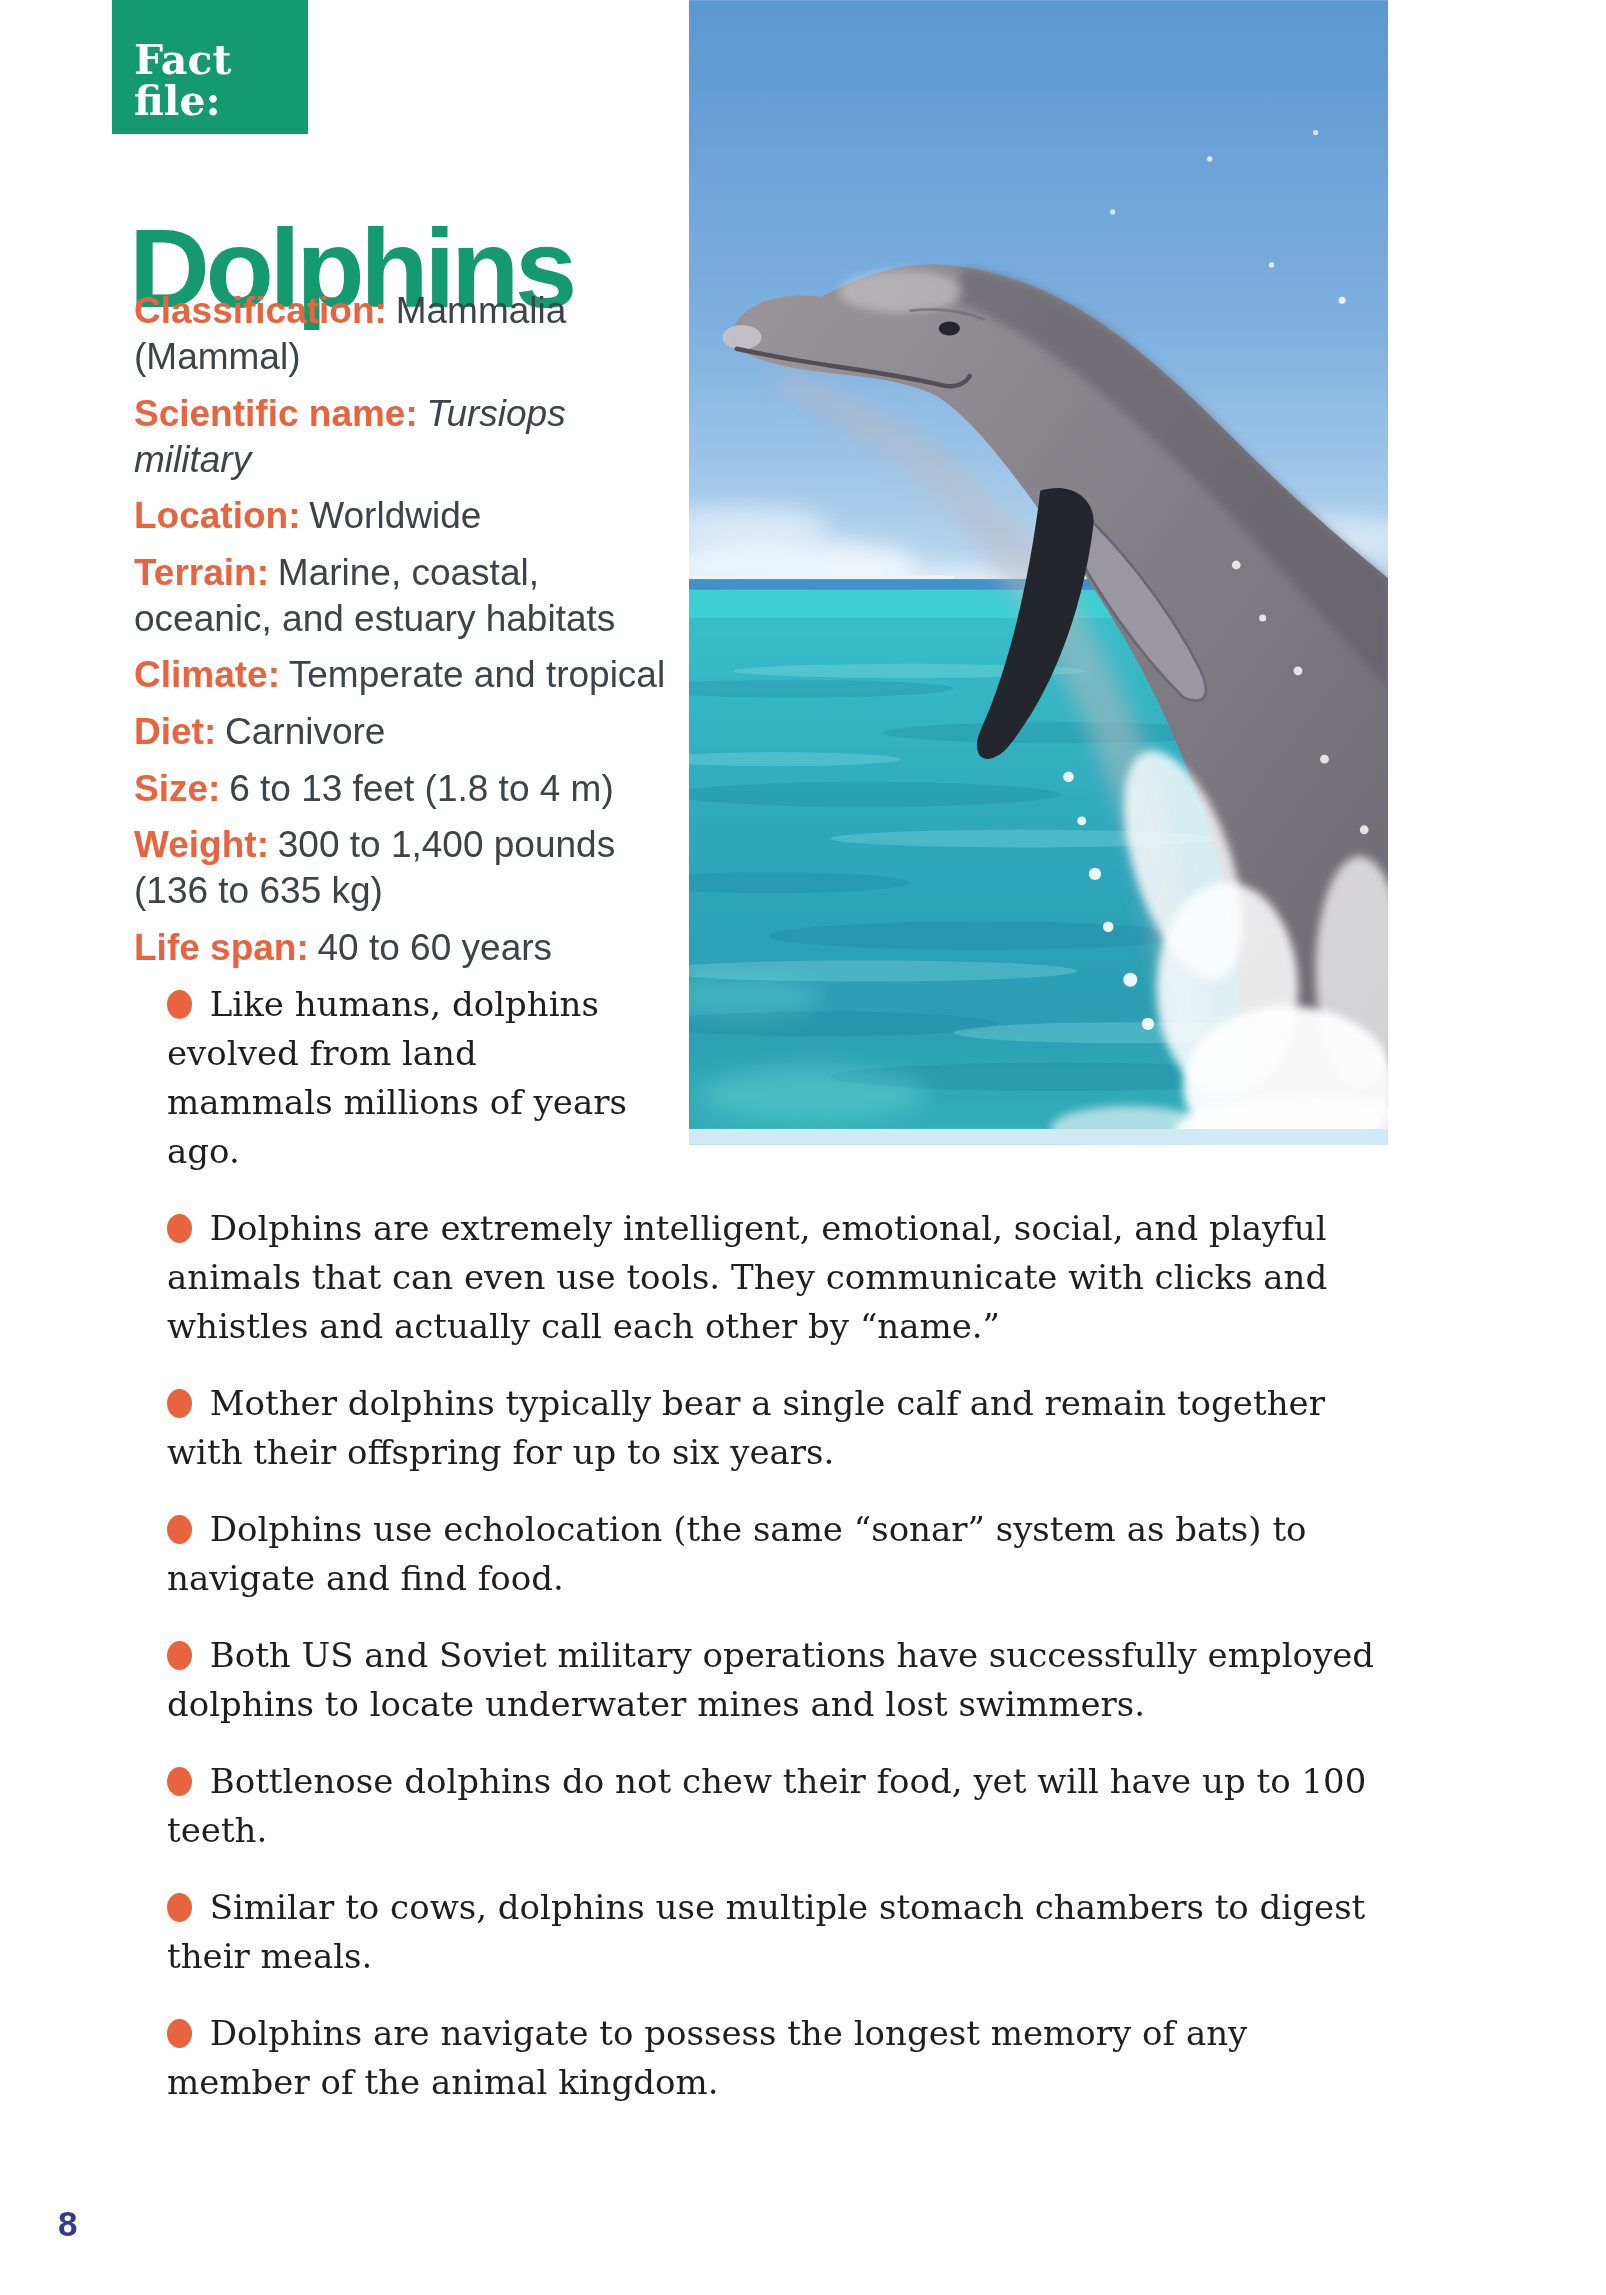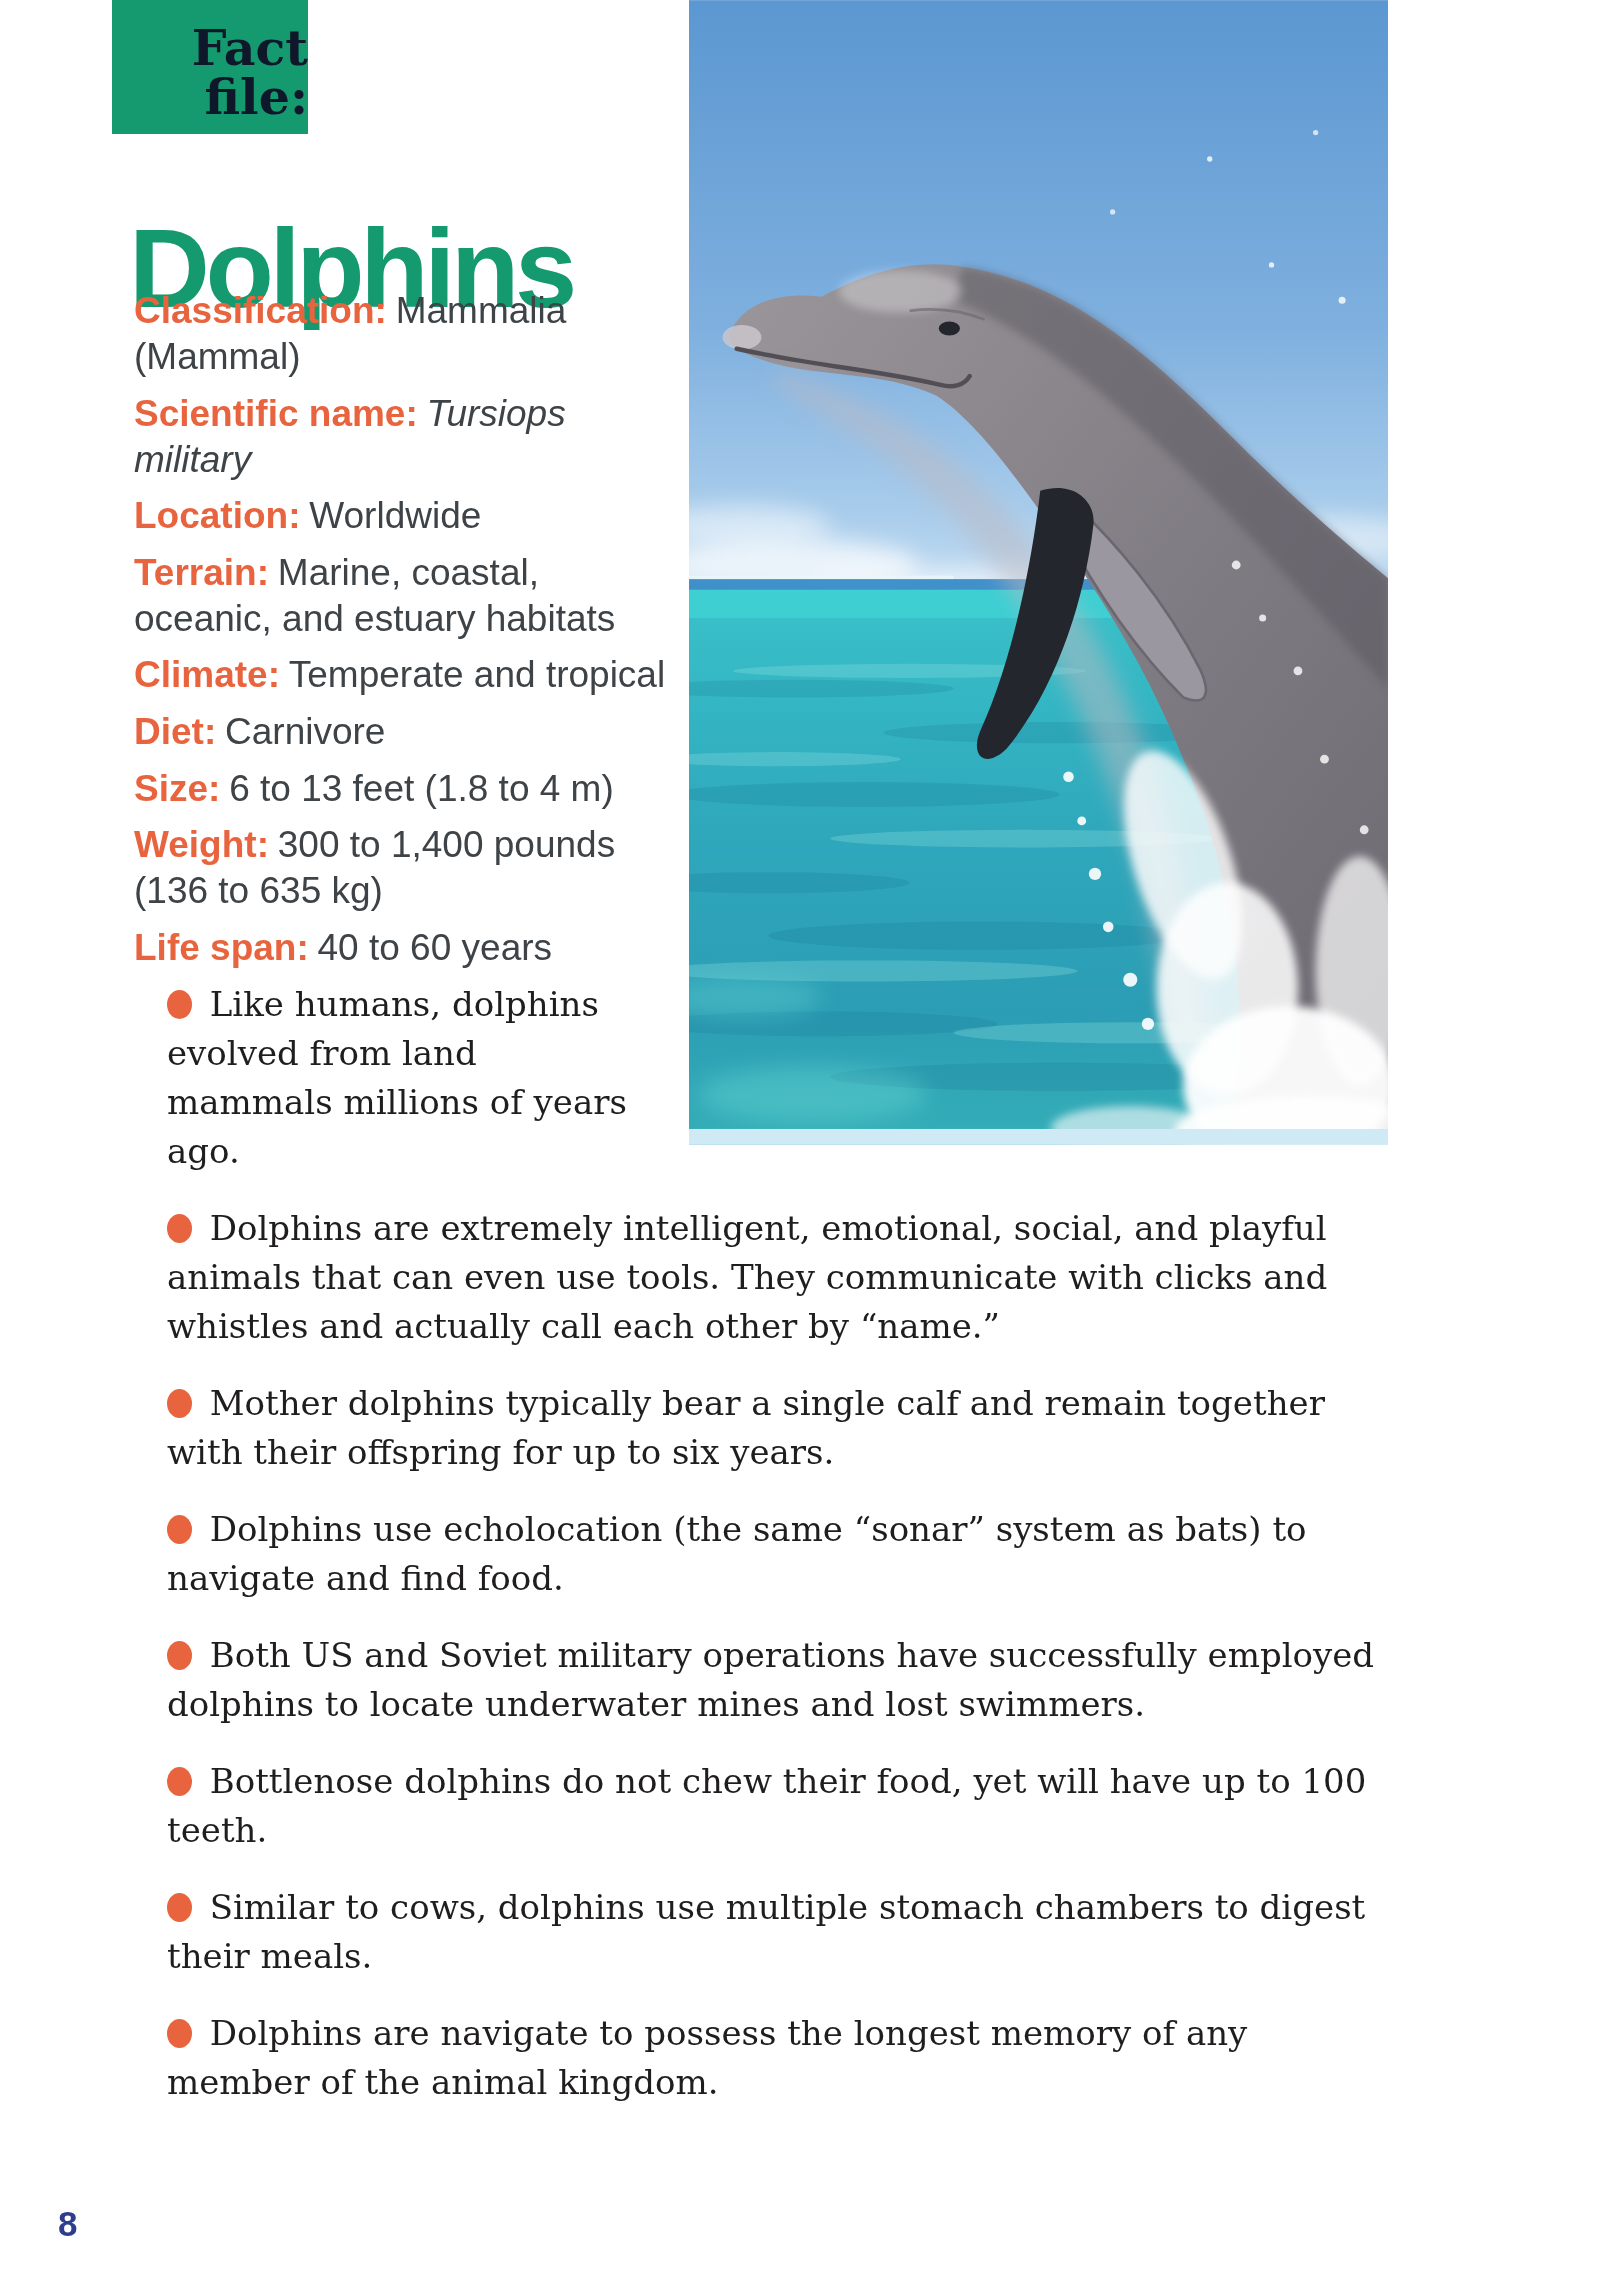--- a/index.html
+++ b/index.html
@@ -3,22 +3,22 @@
 <meta charset="utf-8">
 <style>
   html,body{margin:0;padding:0;background:#ffffff;}
   body{width:1607px;height:2295px;position:relative;overflow:hidden;
        font-family:"Liberation Sans",sans-serif;}
   .page{position:absolute;inset:0;background:#ffffff;}
 
   
   .badge{position:absolute;left:112px;top:0;width:196px;height:134px;
          background:var(--green,#149A6E);display:flex;align-items:flex-end;}
-  .badge .kicker{font-family:"DejaVu Serif",serif;font-weight:700;font-size:49px;
-                 color:#0f172a;padding:0 0 12.4px 22px;line-height:1;text-align:right;}
+  .badge .kicker{font-family:"DejaVu Serif",serif;font-weight:700;font-size:41px;
+                 color:#ffffff;padding:0 0 12.4px 22px;line-height:1;}
 
   
   .title{position:absolute;left:129px;top:138px;
          font-family:"Liberation Sans",sans-serif;font-weight:700;
          font-size:112px;line-height:112px;letter-spacing:-4.4px;
          color:var(--green,#149A6E);}
 
   
   .facts{position:absolute;left:134px;top:288px;width:547px;}
   .fact{margin:0 0 10.6px;font-size:37px;line-height:46px;color:#3E4347;}

